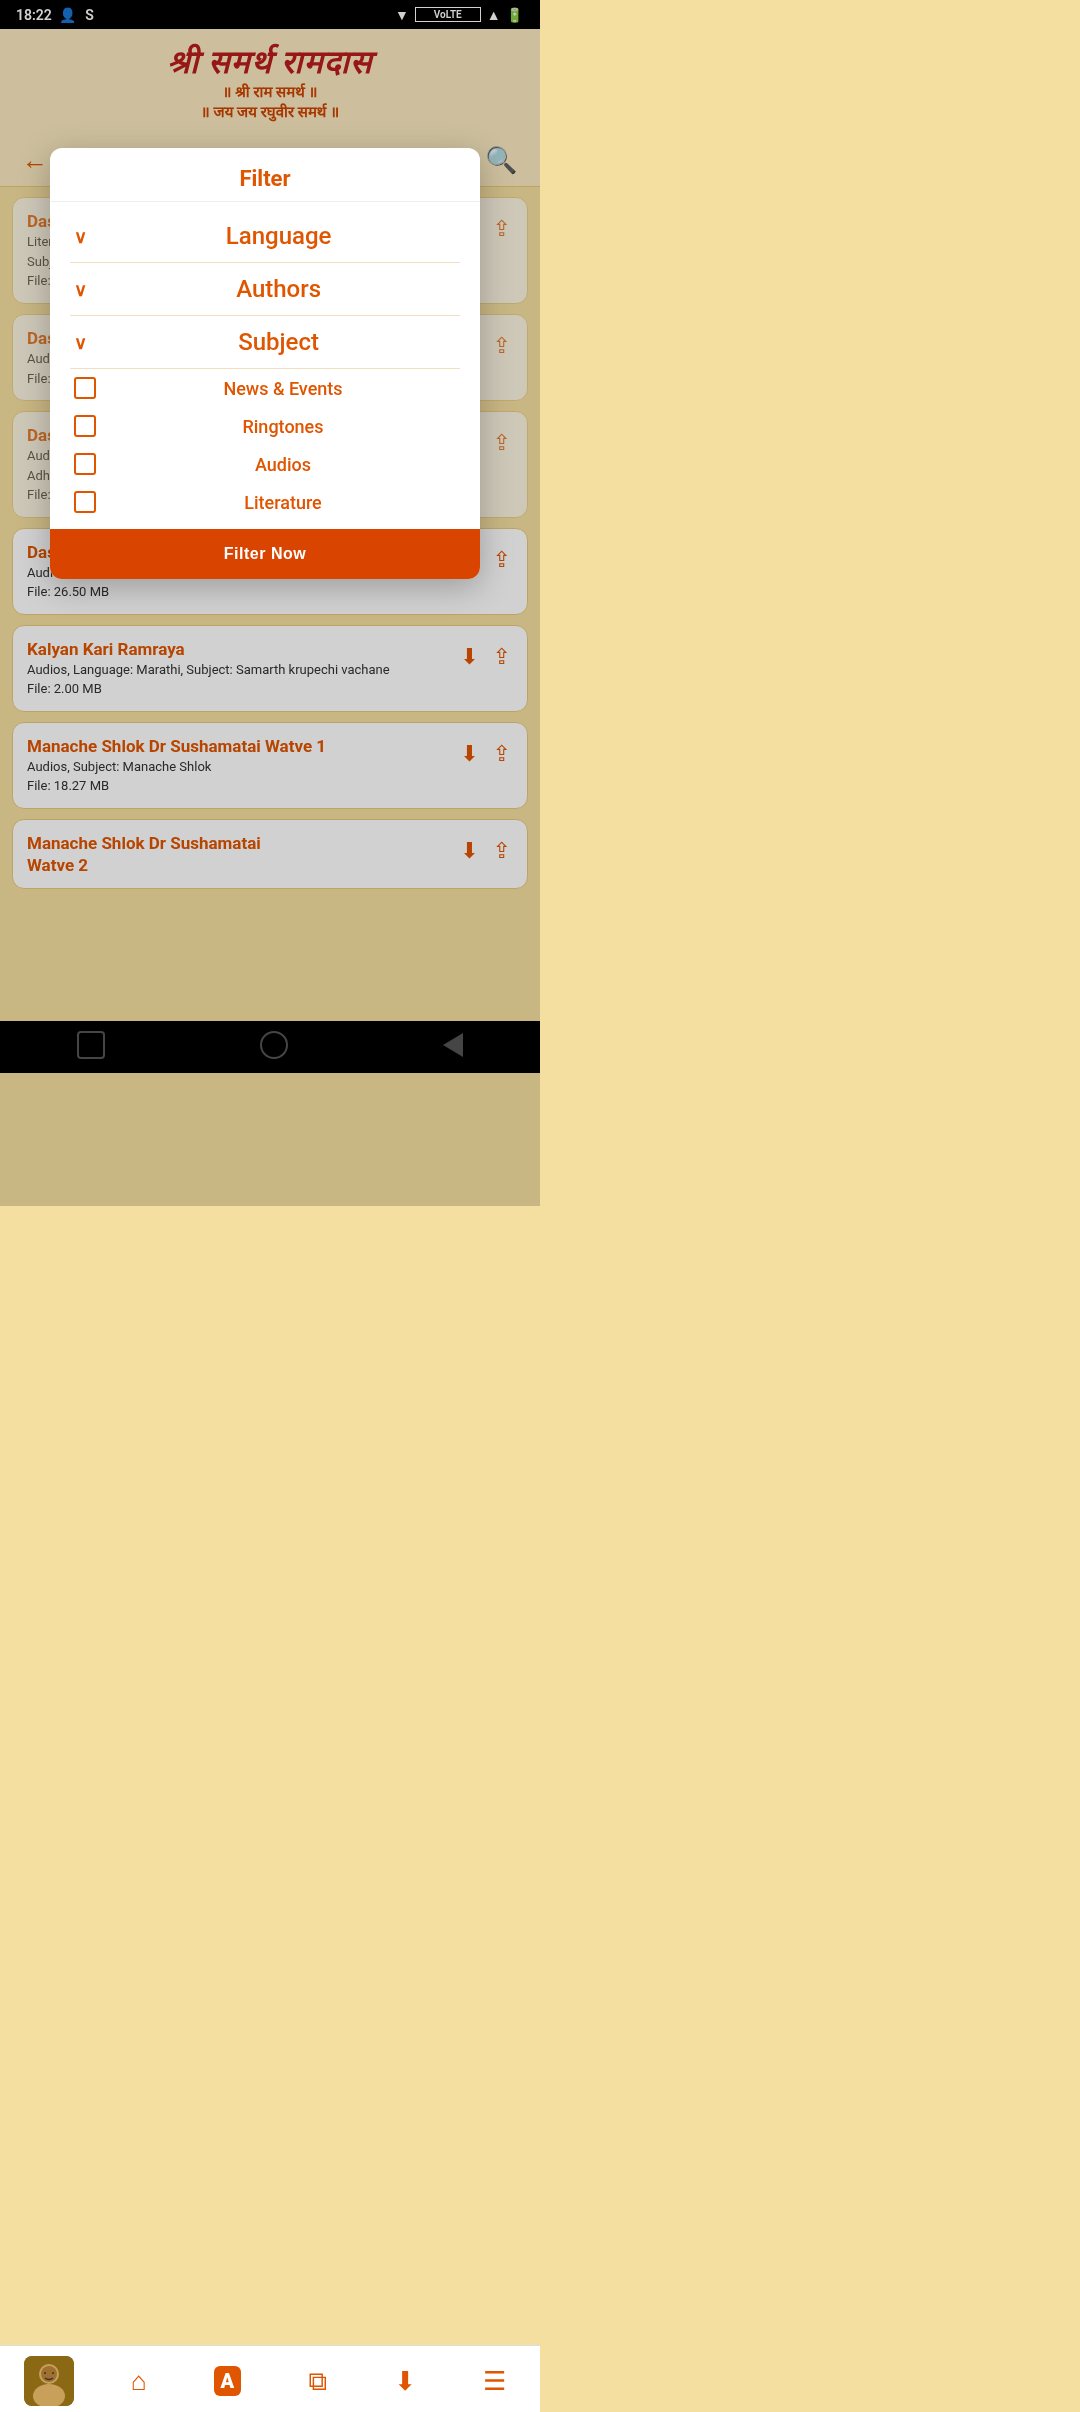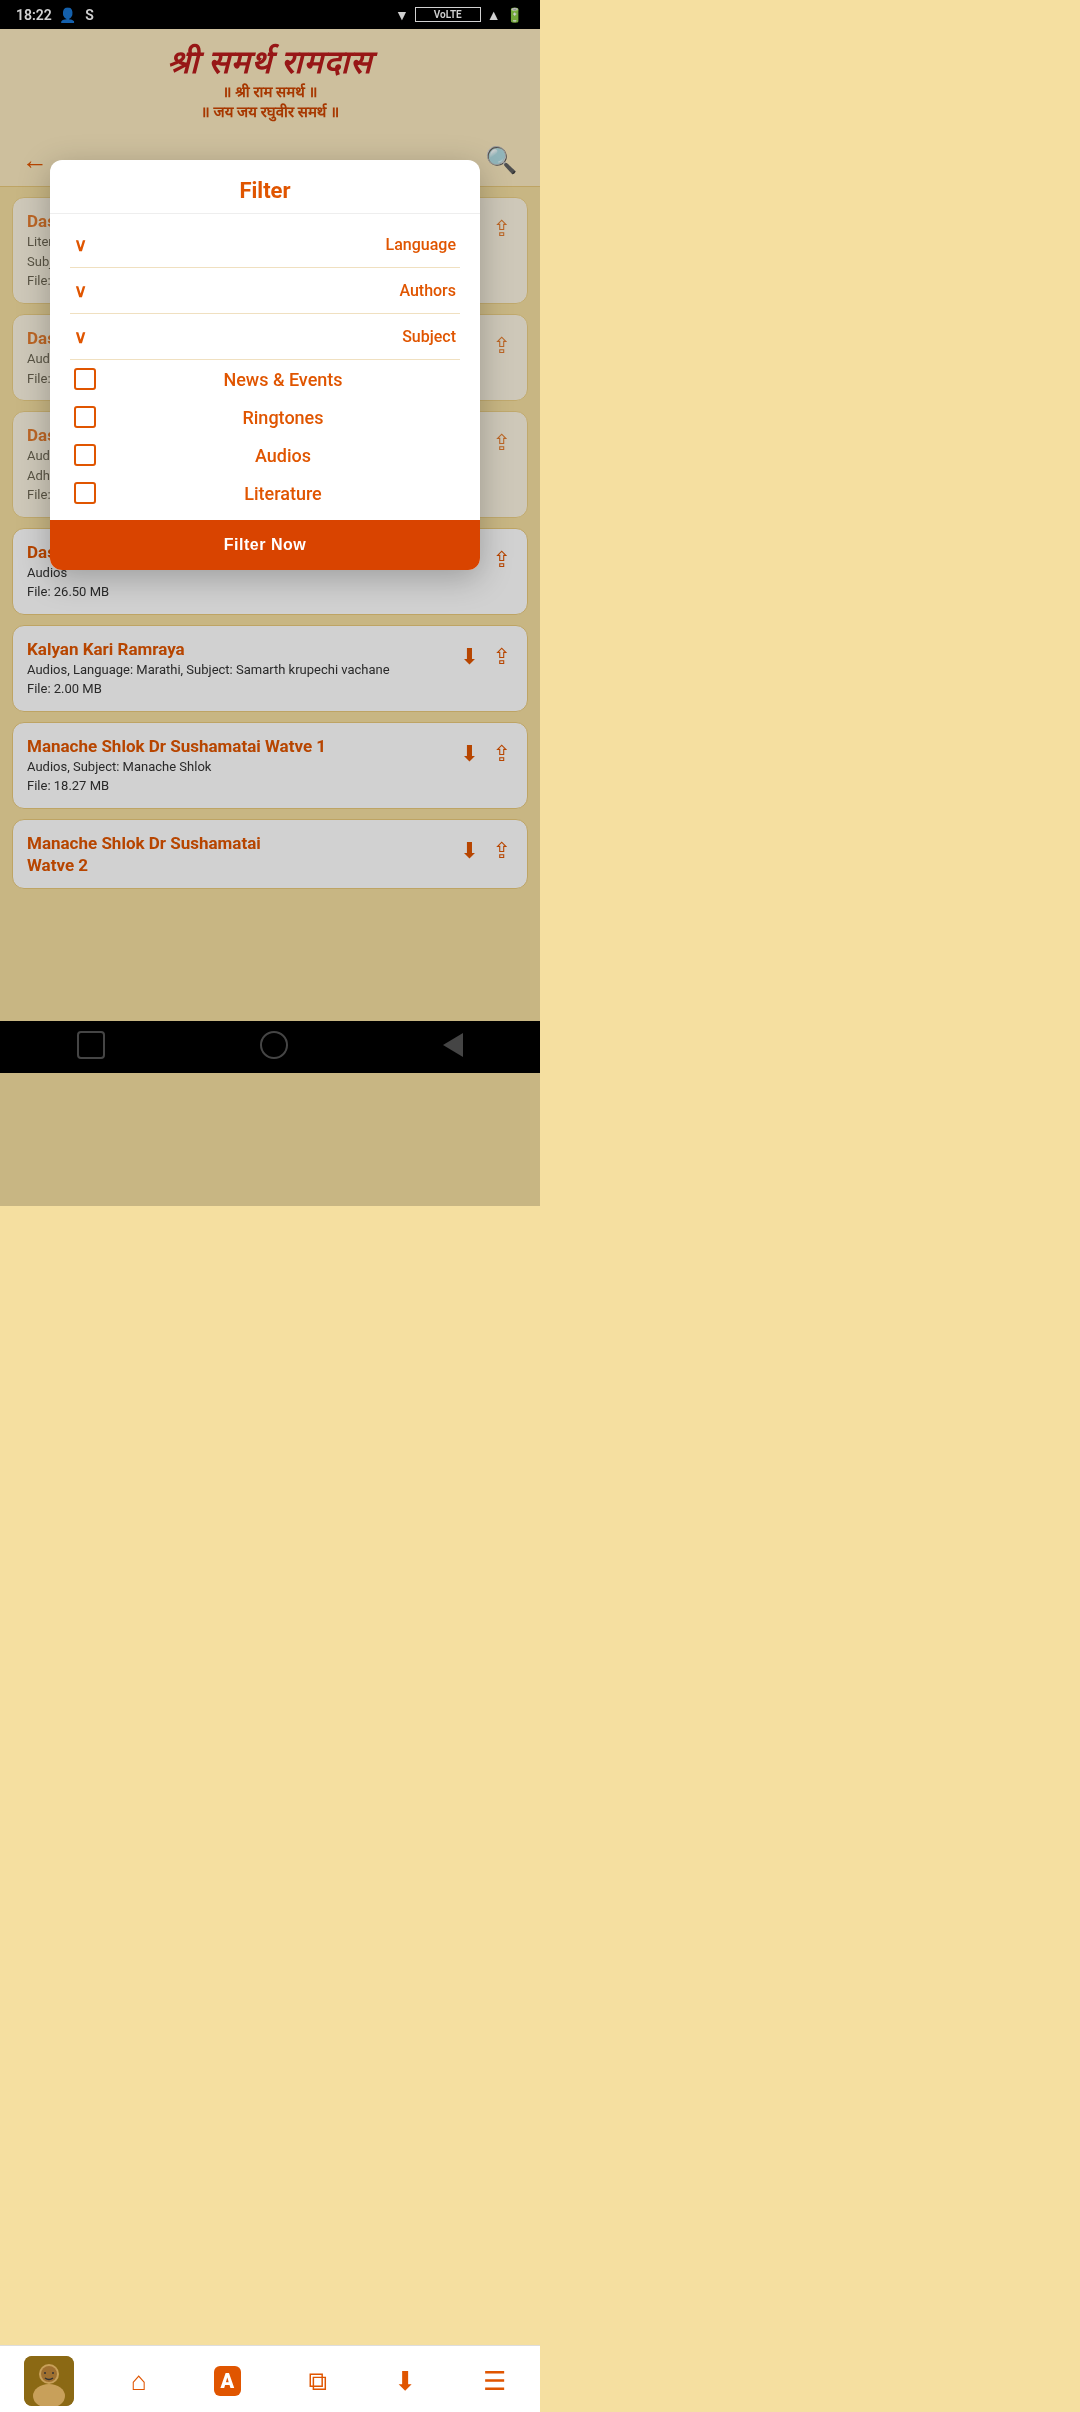--- a/index.html
+++ b/index.html
@@ -101,21 +101,21 @@
       font-size: 22px;
       background: none;
       border: none;
       cursor: pointer;
       padding: 2px;
     }
 
     
     .filter-overlay {
       position: absolute;
-      top: 160px;
+      top: 148px;
       left: 50px;
       width: 430px;
       background: #fff;
       border-radius: 12px;
       box-shadow: 0 8px 32px rgba(0,0,0,0.25);
       z-index: 100;
       overflow: hidden;
     }
     .filter-header {
       text-align: center;
@@ -133,23 +133,23 @@
     .filter-row {
       display: flex;
       align-items: center;
       padding: 12px 4px;
       border-bottom: 1px solid #f0e0c0;
       gap: 14px;
     }
     .filter-row:last-child { border-bottom: none; }
     .filter-row-label {
       color: #e05500;
-      font-size: 16px;
+      font-size: 24px;
       font-weight: 500;
-      text-align: right;
+      text-align: center;
       flex: 1;
     }
     .chevron {
       color: #e05500;
       font-size: 18px;
       font-weight: 700;
     }
     .checkbox-row {
       display: flex;
       align-items: center;

